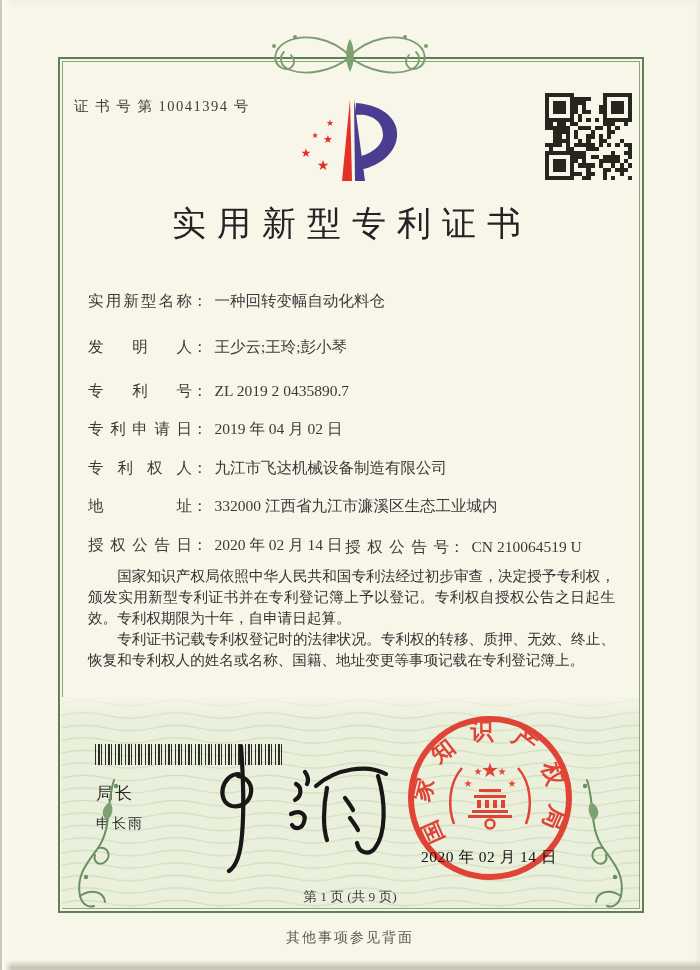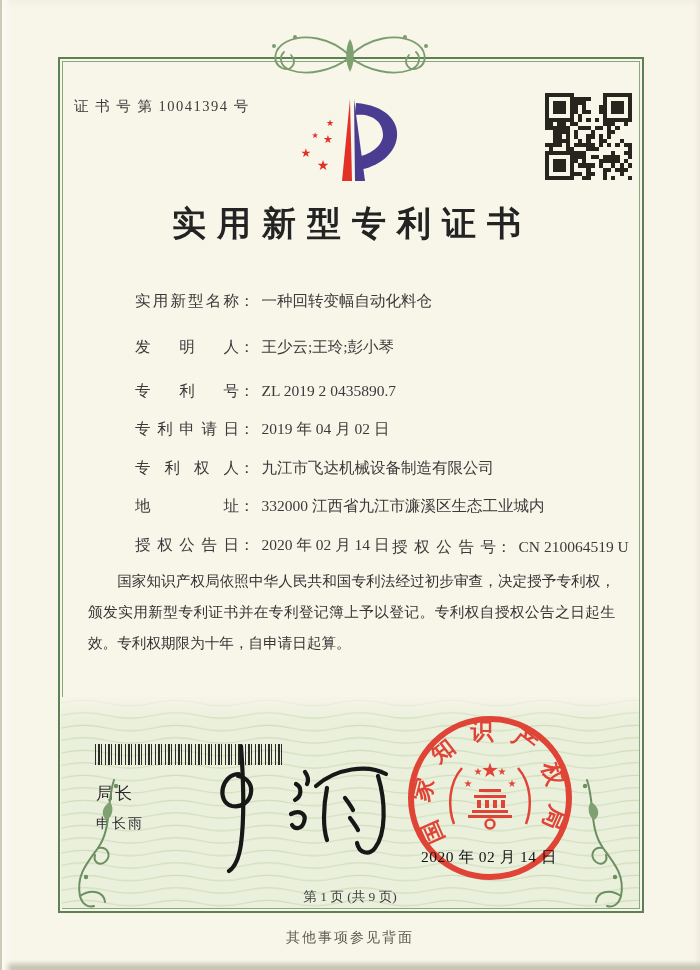--- a/index.html
+++ b/index.html
@@ -13,29 +13,29 @@
       linear-gradient(180deg,#f2efe3 0px,rgba(0,0,0,0) 8px),
       #f8f5e9;
   }
   .border-outer{position:absolute;left:58px;top:57px;width:582px;height:852px;border:2px solid #5e8055;}
   .border-inner{position:absolute;left:2px;top:2px;right:2px;bottom:2px;border:1px solid #8aa67e;}
   .top-ornament{position:absolute;left:243px;top:25px;}
   .cert-no{position:absolute;left:74px;top:97px;font-size:14.5px;letter-spacing:1.5px;color:#3c3c3c;white-space:nowrap;}
   .logo{position:absolute;left:293px;top:86px;}
   .qr{position:absolute;left:545px;top:93px;width:87px;height:87px;}
   .qr svg{width:87px;height:87px;shape-rendering:crispEdges;}
-  .title{position:absolute;left:0;right:7px;top:201px;text-align:center;font-size:34px;font-weight:bold;
+  .title{position:absolute;left:0;right:7px;top:201px;text-align:center;font-size:34px;font-weight:normal;
          letter-spacing:11px;text-indent:11px;color:#232323;}
   .frow{position:absolute;left:88px;width:535px;font-size:15.5px;color:#3a3a3a;white-space:nowrap;}
-  .flabel{display:inline-block;width:104px;text-align:justify;text-align-last:justify;text-justify:inter-character;margin-left:47px;}
+  .flabel{display:inline-block;width:104px;text-align:justify;text-align-last:justify;text-justify:inter-character;}
   .fcolon{display:inline-block;margin-right:7px;}
   .r0{top:291px}.r1{top:337px}.r2{top:381px}.r3{top:419px}.r4{top:458px}.r5{top:496px}.r6{top:535px}
   .pair2{position:absolute;left:257px;top:2px;}
   .pair2 .flabel{width:104px;}
-  .paras{position:absolute;left:88px;top:566px;width:527px;font-size:14.6px;line-height:31px;
+  .paras{position:absolute;left:88px;top:566px;width:527px;font-size:14.6px;line-height:21px;
          text-align:justify;color:#333;}
   .paras p{margin:0;text-indent:2em;}
   .band{position:absolute;left:61px;top:697px;width:578px;height:211px;}
   .barcode{position:absolute;left:95px;top:744px;width:190px;height:21px;
     background:repeating-linear-gradient(90deg,#2b2b28 0 1.5px,rgba(0,0,0,0) 1.5px 3px,#2b2b28 3px 5px,rgba(0,0,0,0) 5px 6.5px,#2b2b28 6.5px 7.5px,rgba(0,0,0,0) 7.5px 10px);}
   .signer-title{position:absolute;left:96px;top:782px;font-family:"Liberation Sans","DejaVu Sans",sans-serif;
     font-size:17px;letter-spacing:2px;color:#2c2c2c;text-align:right;}
   .signer-name{position:absolute;left:96px;top:815px;font-family:"Liberation Sans","DejaVu Sans",sans-serif;
     font-size:14px;letter-spacing:2px;color:#2c2c2c;}
   .autograph{position:absolute;left:208px;top:740px;}
@@ -271,20 +271,21 @@
   </div>
   <div class="frow r6">
     <span class="flabel">授权公告日</span><span class="fcolon">：</span><span>2020 年 02 月 14 日</span>
     <span class="pair2">
       <span class="flabel">授权公告号</span><span class="fcolon">：</span><span>CN 210064519 U</span>
     </span>
   </div>
 
   <div class="paras">
     <p>国家知识产权局依照中华人民共和国专利法经过初步审查，决定授予专利权，颁发实用新型专利证书并在专利登记簿上予以登记。专利权自授权公告之日起生效。专利权期限为十年，自申请日起算。</p>
+    <p>专利证书记载专利权登记时的法律状况。专利权的转移、质押、无效、终止、恢复和专利权人的姓名或名称、国籍、地址变更等事项记载在专利登记簿上。</p>
   </div>
 
   <div class="barcode"></div>
 
   <div class="signer-title">局长</div>
   <div class="signer-name">申长雨</div>
 
   <svg class="autograph" width="185" height="135" viewBox="0 0 185 135">
     <g fill="none" stroke="#171717" stroke-width="4.2" stroke-linecap="round">
       <path d="M33,6 C35,34 37,74 33,104 C31,118 27,127 21,131"></path>

